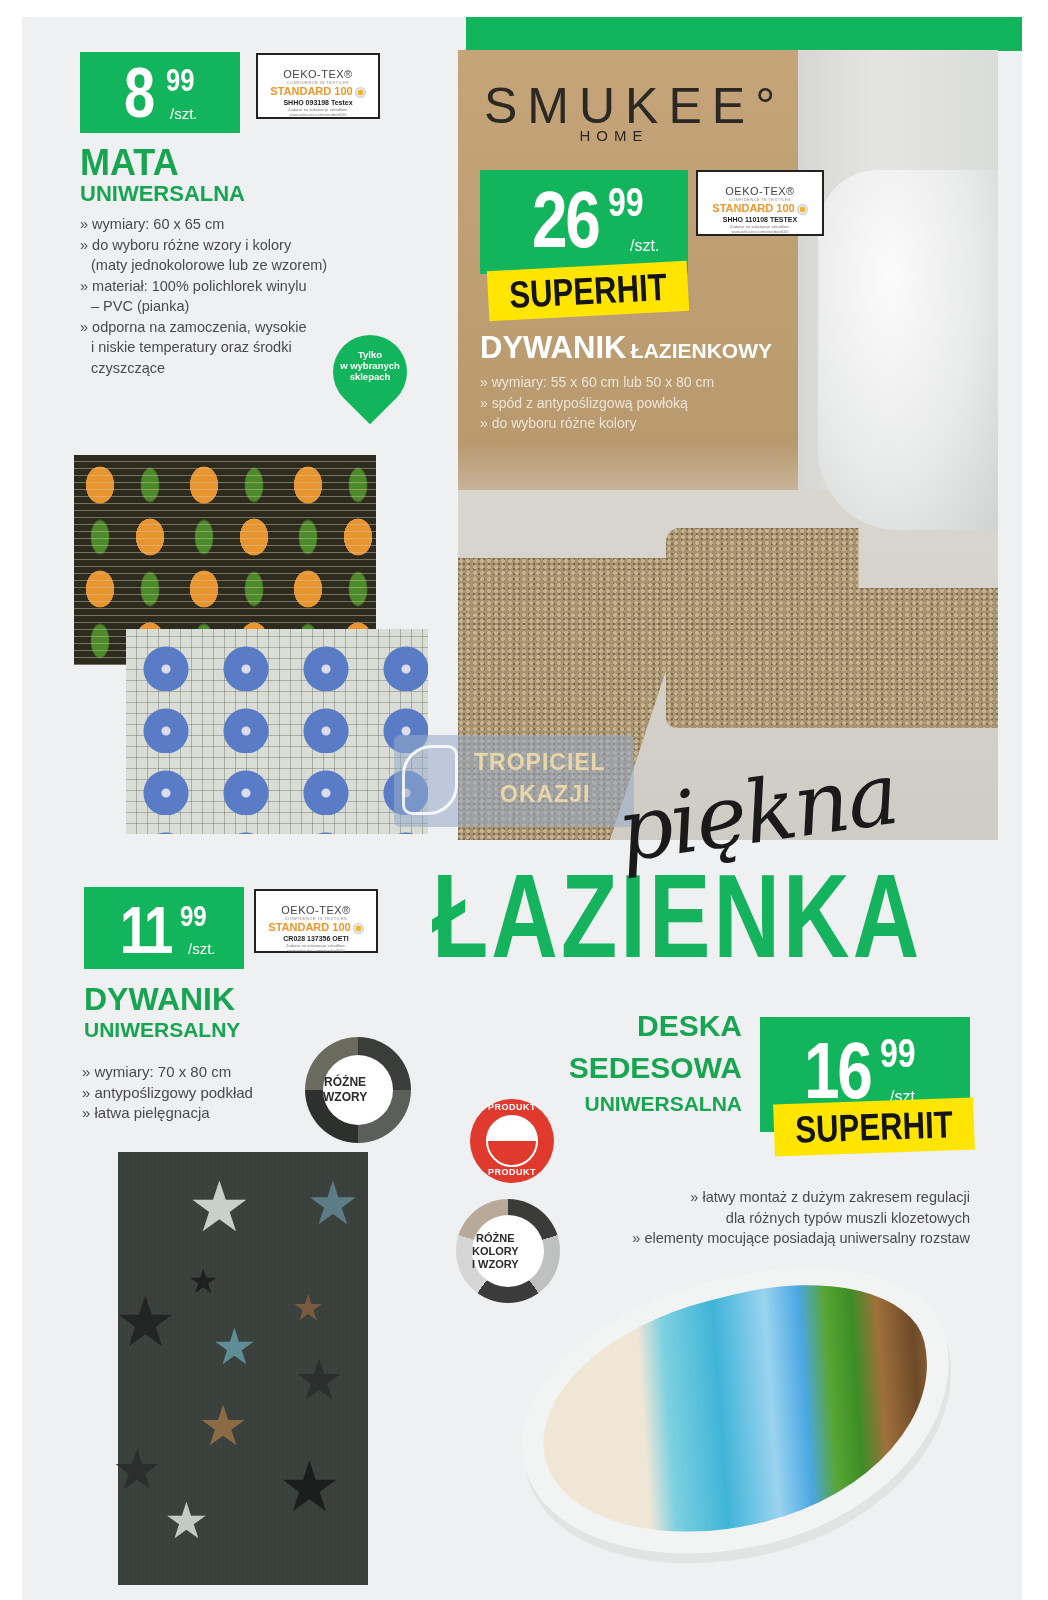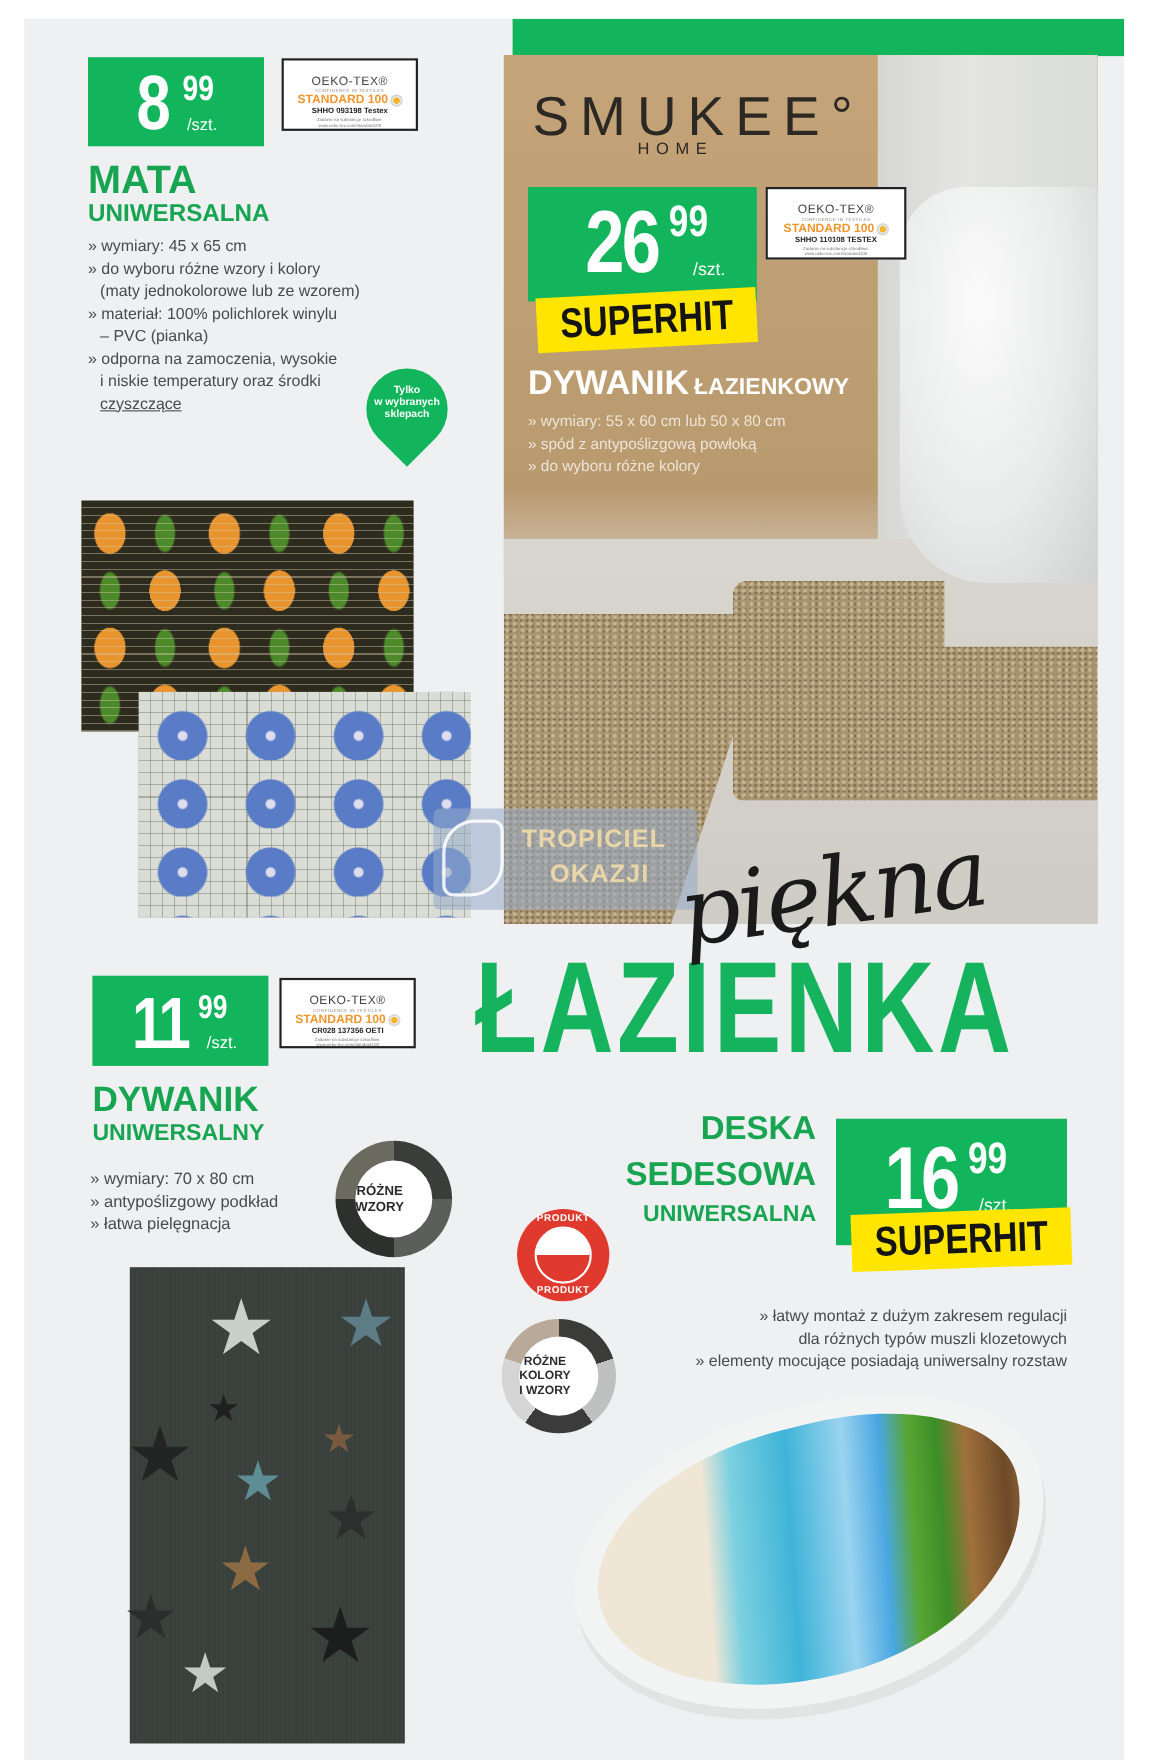--- a/index.html
+++ b/index.html
@@ -115,28 +115,28 @@
     <div class="t3"><span>STANDARD 100</span><span class="sun"></span></div>
     <div class="t4">SHHO 093198 Testex</div>
     <div class="t5">Zadanie na substancje szkodliwe.</div>
     <div class="t5">www.oeko-tex.com/standard100</div>
   </div>
 
   <div class="title-green" style="left:58px;top:128px;font-size:36px;">MATA</div>
   <div class="title-green" style="left:58px;top:166px;font-size:22px;">UNIWERSALNA</div>
 
   <div class="bullets" style="left:58px;top:197px;">
-    <div>» wymiary: 45 x 65 cm</div>
+    <div>» wymiary: 60 x 65 cm</div>
     <div>» do wyboru różne wzory i kolory</div>
     <div style="padding-left:11px;">  (maty jednokolorowe lub ze wzorem)</div>
     <div>» materiał: 100% polichlorek winylu</div>
     <div style="padding-left:11px;">  – PVC (pianka)</div>
     <div>» odporna na zamoczenia, wysokie</div>
     <div style="padding-left:11px;">  i niskie temperatury oraz środki</div>
-    <div style="padding-left:11px;text-decoration:underline;">  czyszczące</div>
+    <div style="padding-left:11px;">  czyszczące</div>
   </div>
 
   <div class="pin"></div>
   <div class="pin-text">
     <div>Tylko</div>
     <div>w wybranych</div>
     <div>sklepach</div>
   </div>
 
   <div class="pine"></div>

